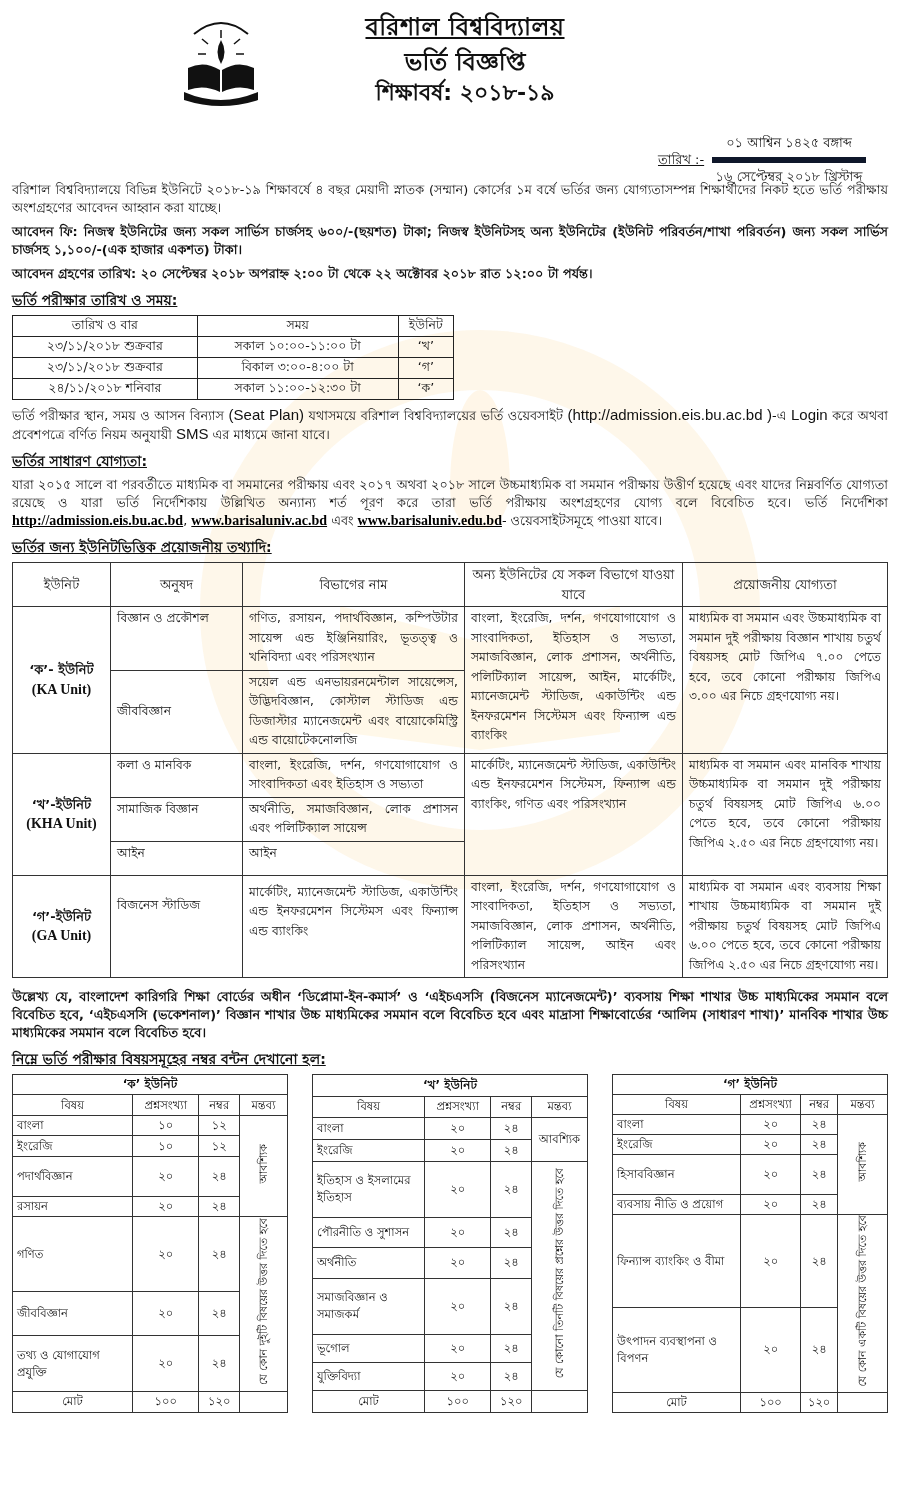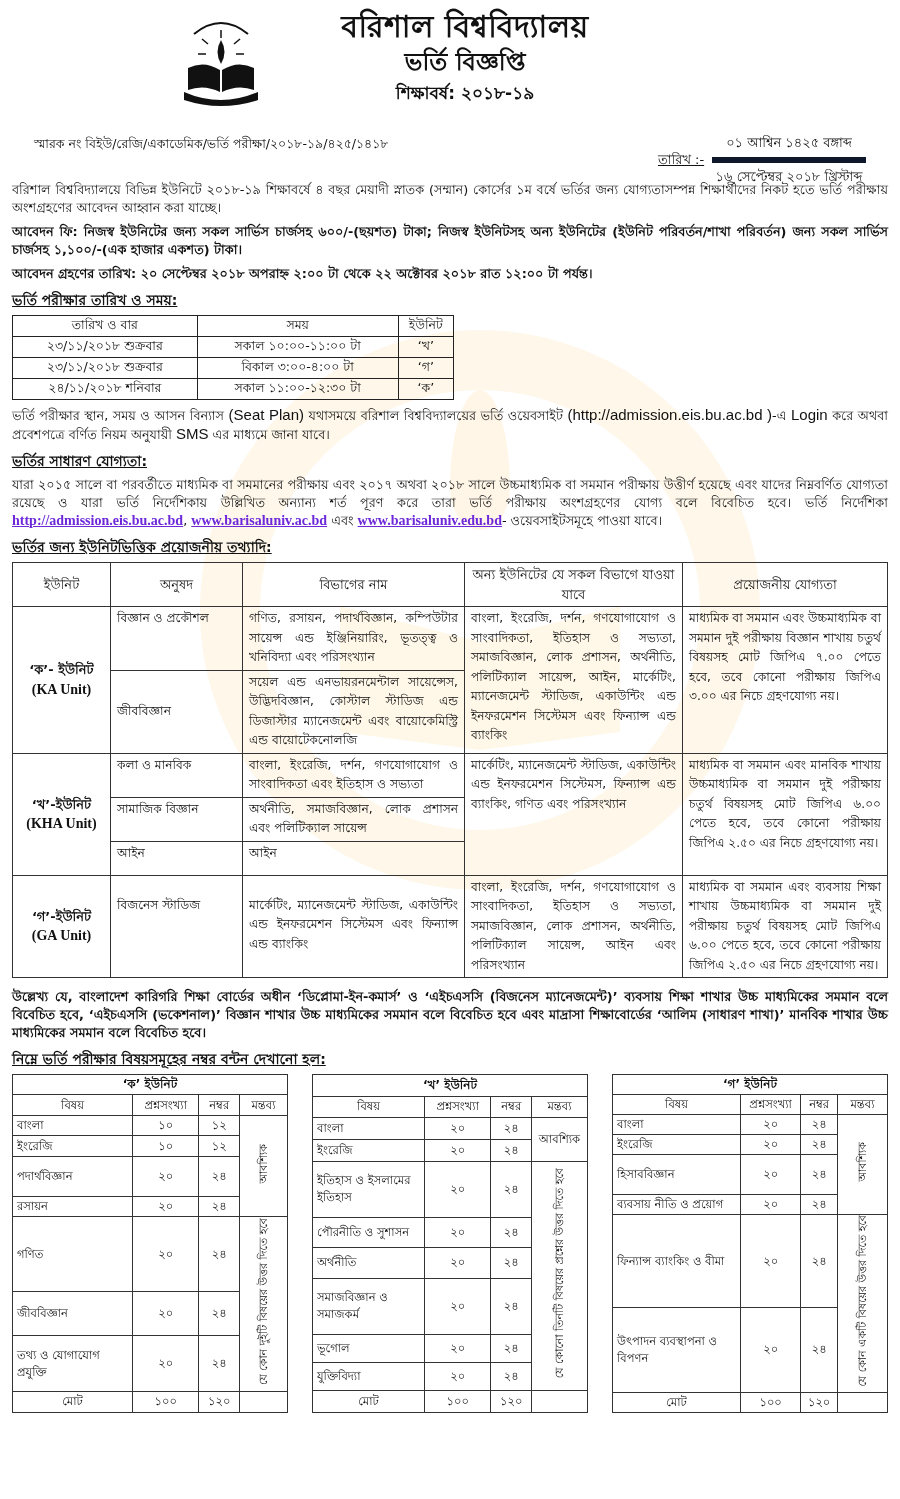--- a/index.html
+++ b/index.html
@@ -11,23 +11,23 @@
   .watermark .book { position: absolute; left: 140px; top: 240px; width: 280px; height: 180px;
      background: rgba(255, 210, 120, 0.16); clip-path: polygon(0 20%, 50% 40%, 100% 20%, 100% 90%, 50% 100%, 0 90%); }
   .watermark .flame { position: absolute; left: 250px; top: 60px; width: 60px; height: 140px; border-radius: 50% 50% 50% 50% / 70% 70% 30% 30%;
      background: rgba(255, 200, 110, 0.16); }
   .page { position: relative; z-index: 1; padding: 0 12px; }
 
   
   .header { position: relative; height: 125px; }
   .logo { position: absolute; left: 168px; top: 8px; width: 82px; height: 100px; }
   .title-block { position: absolute; left: 0; right: 0; top: 8px; text-align: center; }
-  .title-main { font-size: 30px; font-weight: bold; letter-spacing: 0.5px; line-height: 38px; padding-left: 30px; }
+  .title-main { font-size: 24px; font-weight: bold; letter-spacing: 0.5px; line-height: 38px; padding-left: 30px; text-decoration: underline; }
   .title-sub { font-size: 24px; font-weight: bold; line-height: 32px; padding-left: 30px; }
-  .title-year { font-size: 17px; font-weight: bold; line-height: 30px; padding-left: 30px; }
+  .title-year { font-size: 22px; font-weight: bold; line-height: 30px; padding-left: 30px; }
 
   .memo-row { position: relative; height: 56px; }
   .memo-ref { position: absolute; left: 22px; top: 10px; font-size: 12.5px; }
   .date-block { position: absolute; right: 22px; top: 8px; display: flex; align-items: center; }
   .date-label { font-size: 13px; margin-right: 8px; text-decoration: underline; }
   .date-frac { text-align: center; font-size: 13px; }
   .date-frac .top { border-bottom: 6px solid #0f172a; padding: 0 14px 3px 14px; }
   .date-frac .bot { padding-top: 4px; }
 
   p.para { font-size: 12.8px; line-height: 18px; text-align: justify; margin-bottom: 6px; }
@@ -51,21 +51,21 @@
 
   
   .marks-wrap { display: flex; justify-content: space-between; gap: 13px; }
   table.marks { width: 276px; }
   table.marks td, table.marks th { border: 1px solid #333; font-size: 11.5px; line-height: 17px; padding: 1px 4px; font-weight: normal; }
   table.marks th.unit-head { text-align: center; font-weight: bold; font-size: 12px; }
   table.marks th { text-align: center; }
   table.marks td.num { text-align: center; vertical-align: middle; }
   table.marks td.remark { text-align: center; vertical-align: middle; padding: 0; }
   .vtext { writing-mode: vertical-rl; transform: rotate(180deg); font-size: 11px; line-height: 14px; display: inline-block; margin: auto; }
-  a.lnk { color: #6d28d9; text-decoration: underline; font-weight: bold; font-family: "Liberation Serif", serif; font-size: 14px; }
+  a.lnk { color: #000000; text-decoration: underline; font-weight: bold; font-family: "Liberation Serif", serif; font-size: 14px; }
   .en { font-family: Liberation Sans, sans-serif; font-size: 15px; }
 </style>
 </head>
 <body>
 
 <div class="watermark">
   <div class="ring"></div>
   <div class="flame"></div>
   <div class="book"></div>
 </div>
@@ -90,21 +90,20 @@
       </svg>
     </div>
     <div class="title-block">
       <div class="title-main">বরিশাল বিশ্ববিদ্যালয়</div>
       <div class="title-sub">ভর্তি বিজ্ঞপ্তি</div>
       <div class="title-year">শিক্ষাবর্ষ: ২০১৮-১৯</div>
     </div>
   </div>
 
   <div class="memo-row">
-    <div class="memo-ref">স্মারক নং বিইউ/রেজি/একাডেমিক/ভর্তি পরীক্ষা/২০১৮-১৯/৪২৫/১৪১৮</div>
     <div class="date-block">
       <span class="date-label">তারিখ :-</span>
       <div class="date-frac">
         <div class="top">০১ আশ্বিন ১৪২৫ বঙ্গাব্দ</div>
         <div class="bot">১৬ সেপ্টেম্বর ২০১৮ খ্রিস্টাব্দ</div>
       </div>
     </div>
   </div>
 
   <p class="para">বরিশাল বিশ্ববিদ্যালয়ে বিভিন্ন ইউনিটে ২০১৮-১৯ শিক্ষাবর্ষে ৪ বছর মেয়াদী স্নাতক (সম্মান) কোর্সের ১ম বর্ষে ভর্তির জন্য যোগ্যতাসম্পন্ন শিক্ষার্থীদের নিকট হতে ভর্তি পরীক্ষায় অংশগ্রহণের আবেদন আহ্বান করা যাচ্ছে।</p>
@@ -203,21 +202,21 @@
         <td style="height:34px">আইন</td>
         <td class="just">আইন</td>
       </tr>
 
       <tr>
         <td class="unit">
           <div>‘গ’-ইউনিট</div>
           <div class="unit-en">(GA Unit)</div>
         </td>
         <td style="padding-top:20px">বিজনেস স্টাডিজ</td>
-        <td class="just" style="padding-top:20px">মার্কেটিং, ম্যানেজমেন্ট স্টাডিজ, একাউন্টিং এন্ড ইনফরমেশন সিস্টেমস এবং ফিন্যান্স এন্ড ব্যাংকিং</td>
+        <td class="just" style="padding-top:7px">মার্কেটিং, ম্যানেজমেন্ট স্টাডিজ, একাউন্টিং এন্ড ইনফরমেশন সিস্টেমস এবং ফিন্যান্স এন্ড ব্যাংকিং</td>
         <td class="just">বাংলা, ইংরেজি, দর্শন, গণযোগাযোগ ও সাংবাদিকতা, ইতিহাস ও সভ্যতা, সমাজবিজ্ঞান, লোক প্রশাসন, অর্থনীতি, পলিটিক্যাল সায়েন্স, আইন এবং পরিসংখ্যান</td>
         <td class="just">মাধ্যমিক বা সমমান এবং ব্যবসায় শিক্ষা শাখায় উচ্চমাধ্যমিক বা সমমান দুই পরীক্ষায় চতুর্থ বিষয়সহ মোট জিপিএ ৬.০০ পেতে হবে, তবে কোনো পরীক্ষায় জিপিএ ২.৫০ এর নিচে গ্রহণযোগ্য নয়।</td>
       </tr>
     </tbody>
   </table>
 
   <p class="para fee">উল্লেখ্য যে, বাংলাদেশ কারিগরি শিক্ষা বোর্ডের অধীন ‘ডিপ্লোমা-ইন-কমার্স’ ও ‘এইচএসসি (বিজনেস ম্যানেজমেন্ট)’ ব্যবসায় শিক্ষা শাখার উচ্চ মাধ্যমিকের সমমান বলে বিবেচিত হবে, ‘এইচএসসি (ভকেশনাল)’ বিজ্ঞান শাখার উচ্চ মাধ্যমিকের সমমান বলে বিবেচিত হবে এবং মাদ্রাসা শিক্ষাবোর্ডের ‘আলিম (সাধারণ শাখা)’ মানবিক শাখার উচ্চ মাধ্যমিকের সমমান বলে বিবেচিত হবে।</p>
 
   <h3 class="sec">নিম্নে ভর্তি পরীক্ষার বিষয়সমূহের নম্বর বন্টন দেখানো হল:</h3>
 

